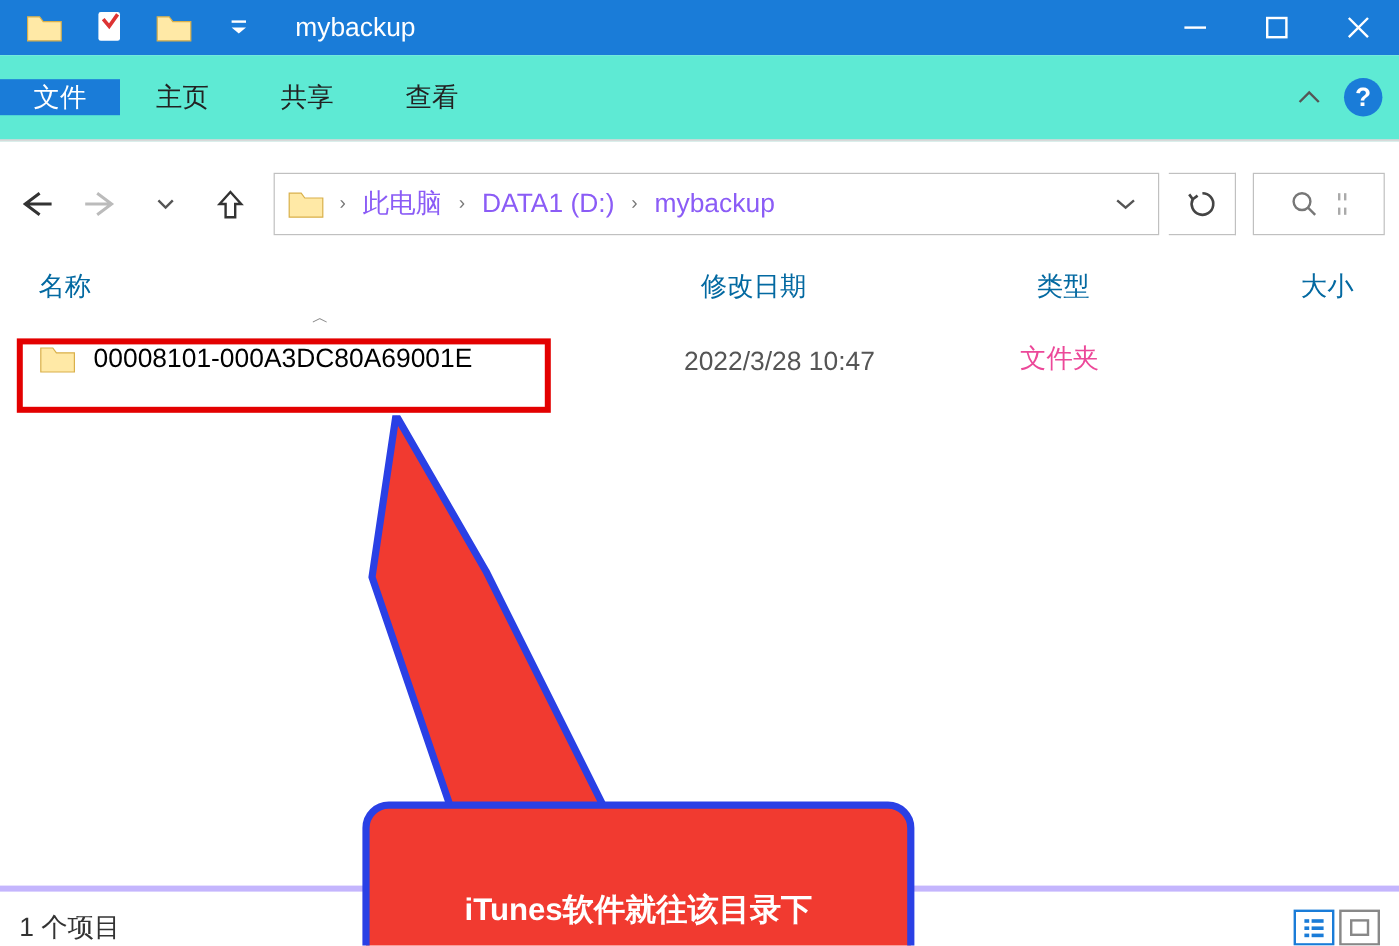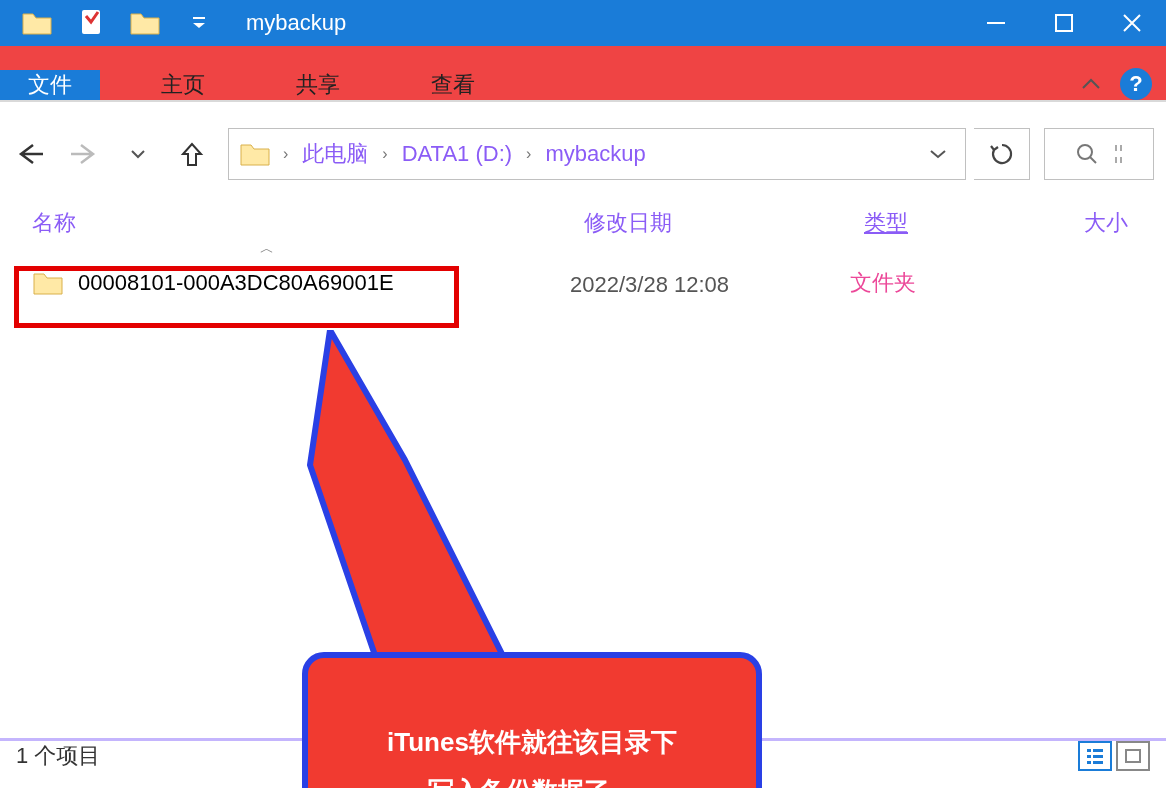--- a/index.html
+++ b/index.html
@@ -5,62 +5,62 @@
 * { box-sizing: border-box; margin: 0; padding: 0; }
 body { width: 1166px; height: 788px; font-family: "Microsoft YaHei", "Segoe UI", Arial, sans-serif; font-size: 20px; background: #fff; overflow: hidden; position: relative; }
 
 .titlebar { height: 46px; background: #1a7cd8; display: flex; align-items: center; color: #fff; }
 .titlebar .qat { display: flex; align-items: center; padding-left: 10px; gap: 0; }
 .titlebar .qat-item { width: 54px; height: 46px; display: flex; align-items: center; justify-content: center; }
 .titlebar .title { margin-left: 20px; font-size: 22px; font-weight: 400; }
 .titlebar .controls { margin-left: auto; display: flex; }
 .titlebar .ctrl { width: 68px; height: 46px; display: flex; align-items: center; justify-content: center; }
 
-.ribbon-tabs { height: 56px; background: #ef4444; display: flex; align-items: flex-end; border-bottom: 2px solid #d9d9d9; }
+.ribbon-tabs { height: 72px; background: #5eead4; display: flex; align-items: center; border-bottom: 2px solid #d9d9d9; }
 .ribbon-tabs .file-tab { background: #1a7cd8; color: #fff; padding: 0 28px; display: flex; align-items: center; font-size: 22px; cursor: pointer; }
-.ribbon-tabs .tab { padding: 0 30px; display: flex; align-items: center; font-size: 22px; color: #222; cursor: pointer; margin-left: 31px; }
+.ribbon-tabs .tab { padding: 0 30px; display: flex; align-items: center; font-size: 22px; color: #222; cursor: pointer; }
 .ribbon-tabs .rt-right { margin-left: auto; display: flex; align-items: center; gap: 12px; padding-right: 14px; }
 .ribbon-tabs .chev-up { width: 34px; display: flex; align-items: center; justify-content: center; color: #555; }
 .ribbon-tabs .help { width: 32px; height: 32px; border-radius: 50%; background: #1a7cd8; color: #fff; display: flex; align-items: center; justify-content: center; font-size: 22px; font-weight: bold; }
 
 .blank-strip { height: 14px; background: #fff; }
 
 .nav-row { height: 76px; background: #fff; display: flex; align-items: center; padding: 0 12px; gap: 8px; }
 .nav-btns { display: flex; align-items: center; gap: 18px; }
 .nav-btn { width: 36px; height: 36px; display: flex; align-items: center; justify-content: center; color: #333; }
 .nav-btn.disabled { color: #bbb; }
 .breadcrumb { flex: 1; height: 52px; border: 1px solid #c0c0c0; margin-left: 10px; display: flex; align-items: center; padding: 0 8px; gap: 2px; }
 .folder-icon { width: 36px; height: 30px; display: inline-flex; align-items: center; justify-content: center; }
 .bc-sep { color: #777; padding: 0 8px; font-size: 16px; }
 .bc-part { color: #8b5cf6; font-size: 22px; padding: 0 4px; }
 .bc-dropdown { margin-left: auto; padding: 0 10px; color: #555; }
 .refresh-box { width: 56px; height: 52px; border: 1px solid #c0c0c0; border-left: none; display: flex; align-items: center; justify-content: center; }
 .search-box { width: 110px; height: 52px; border: 1px solid #c0c0c0; margin-left: 6px; display: flex; align-items: center; justify-content: center; color: #777; gap: 16px; }
 
 .content-wrap { position: relative; height: 544px; }
 
-.columns { display: flex; padding: 16px 20px 6px 32px; color: #8b5cf6; font-size: 22px; border-bottom: 0; }
+.columns { display: flex; padding: 16px 20px 6px 32px; color: #0369a1; font-size: 22px; border-bottom: 0; }
 .col-name { flex: 0 0 540px; }
 .col-date { flex: 0 0 280px; margin-left: 12px; }
-.col-type { flex: 0 0 220px; text-decoration: underline; }
+.col-type { flex: 0 0 220px; }
 .col-size { flex: 1; }
 .sort-ind { text-align: left; padding-left: 260px; color: #888; font-size: 14px; margin-top: -4px; }
 
 .row { display: flex; align-items: flex-end; padding: 10px 20px 10px 30px; font-size: 22px; }
 .row .cell-name { flex: 0 0 540px; display: flex; align-items: center; gap: 12px; }
 .row .cell-date { flex: 0 0 280px; color: #555; }
 .row .cell-type { flex: 0 0 220px; color: #ec4899; }
 .row .cell-size { flex: 1; }
 
 .highlight-box { position: absolute; left: 14px; top: 74px; width: 445px; height: 62px; border: 5px solid #e30000; pointer-events: none; }
 
 .callout { position: absolute; left: 302px; top: 460px; width: 460px; height: 230px; background: #f13a30; border: 6px solid #2a40e5; border-radius: 22px; color: #fff; display: flex; flex-direction: column; align-items: center; justify-content: center; padding: 20px; font-size: 26px; font-weight: bold; line-height: 1.9; z-index: 5; }
 .callout-arrow { position: absolute; left: 300px; top: 138px; width: 210px; height: 350px; z-index: 4; pointer-events: none; }
 
-.statusbar { position: absolute; bottom: 0; left: 0; right: 0; height: 50px; background: #fff; border-top: 3px solid #c4b5fd; display: flex; align-items: flex-start; padding: 0 16px; font-size: 22px; color: #333; }
+.statusbar { position: absolute; bottom: 0; left: 0; right: 0; height: 50px; background: #fff; border-top: 5px solid #c4b5fd; display: flex; align-items: flex-end; padding: 0 16px; font-size: 22px; color: #333; }
 .sb-views { margin-left: auto; display: flex; gap: 4px; }
 .sb-view { width: 34px; height: 30px; border: 2px solid #1a7cd8; display: flex; align-items: center; justify-content: center; }
 .sb-view.inactive { border-color: #888; }
 
 svg { display: block; }
 </style>
 </head>
 <body>
 
 <div class="titlebar">
@@ -199,21 +199,21 @@
 
   <div class="row">
     <div class="cell-name">
       <span class="folder-icon">
         <svg width="30" height="26">
             <path d="M1 6 L1 24 L29 24 L29 8 L14 8 L11 4 L1 4 Z" fill="#ffe9a6" stroke="#d9b04a"></path>
           </svg>
       </span>
       <span>00008101-000A3DC80A69001E</span>
     </div>
-    <div class="cell-date">2022/3/28 12:08</div>
+    <div class="cell-date">2022/3/28 10:47</div>
     <div class="cell-type">文件夹</div>
     <div class="cell-size"></div>
   </div>
 
   <div class="highlight-box"></div>
 
   <svg class="callout-arrow" width="210" height="350">
     <polygon points="30,0 10,135 80,340 210,340 105,130" fill="#f13a30" stroke="#2a40e5" stroke-width="6" stroke-linejoin="round"></polygon>
   </svg>
 

